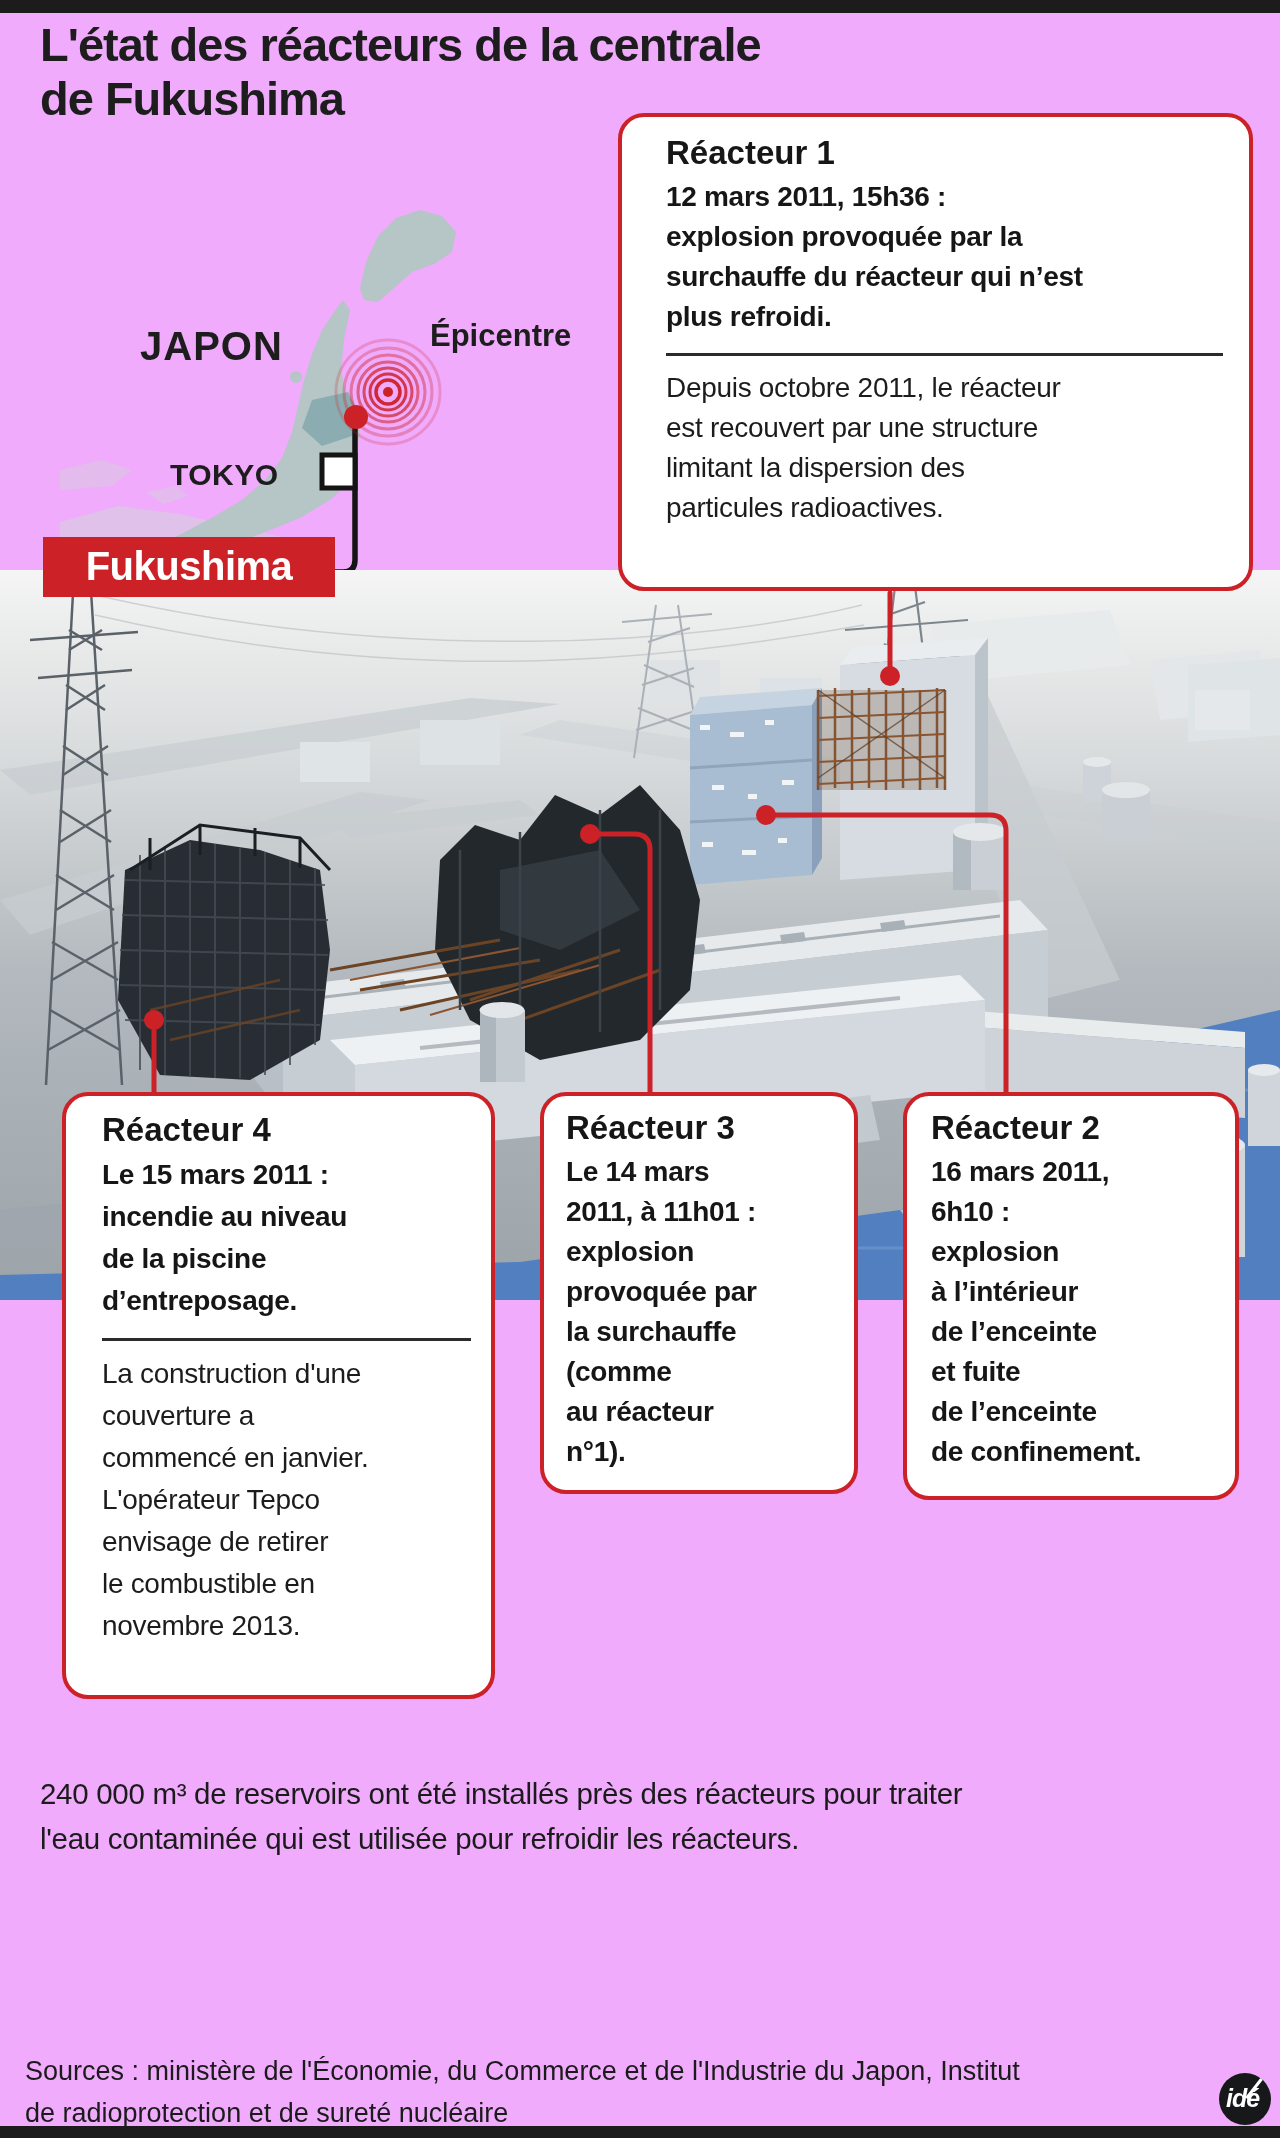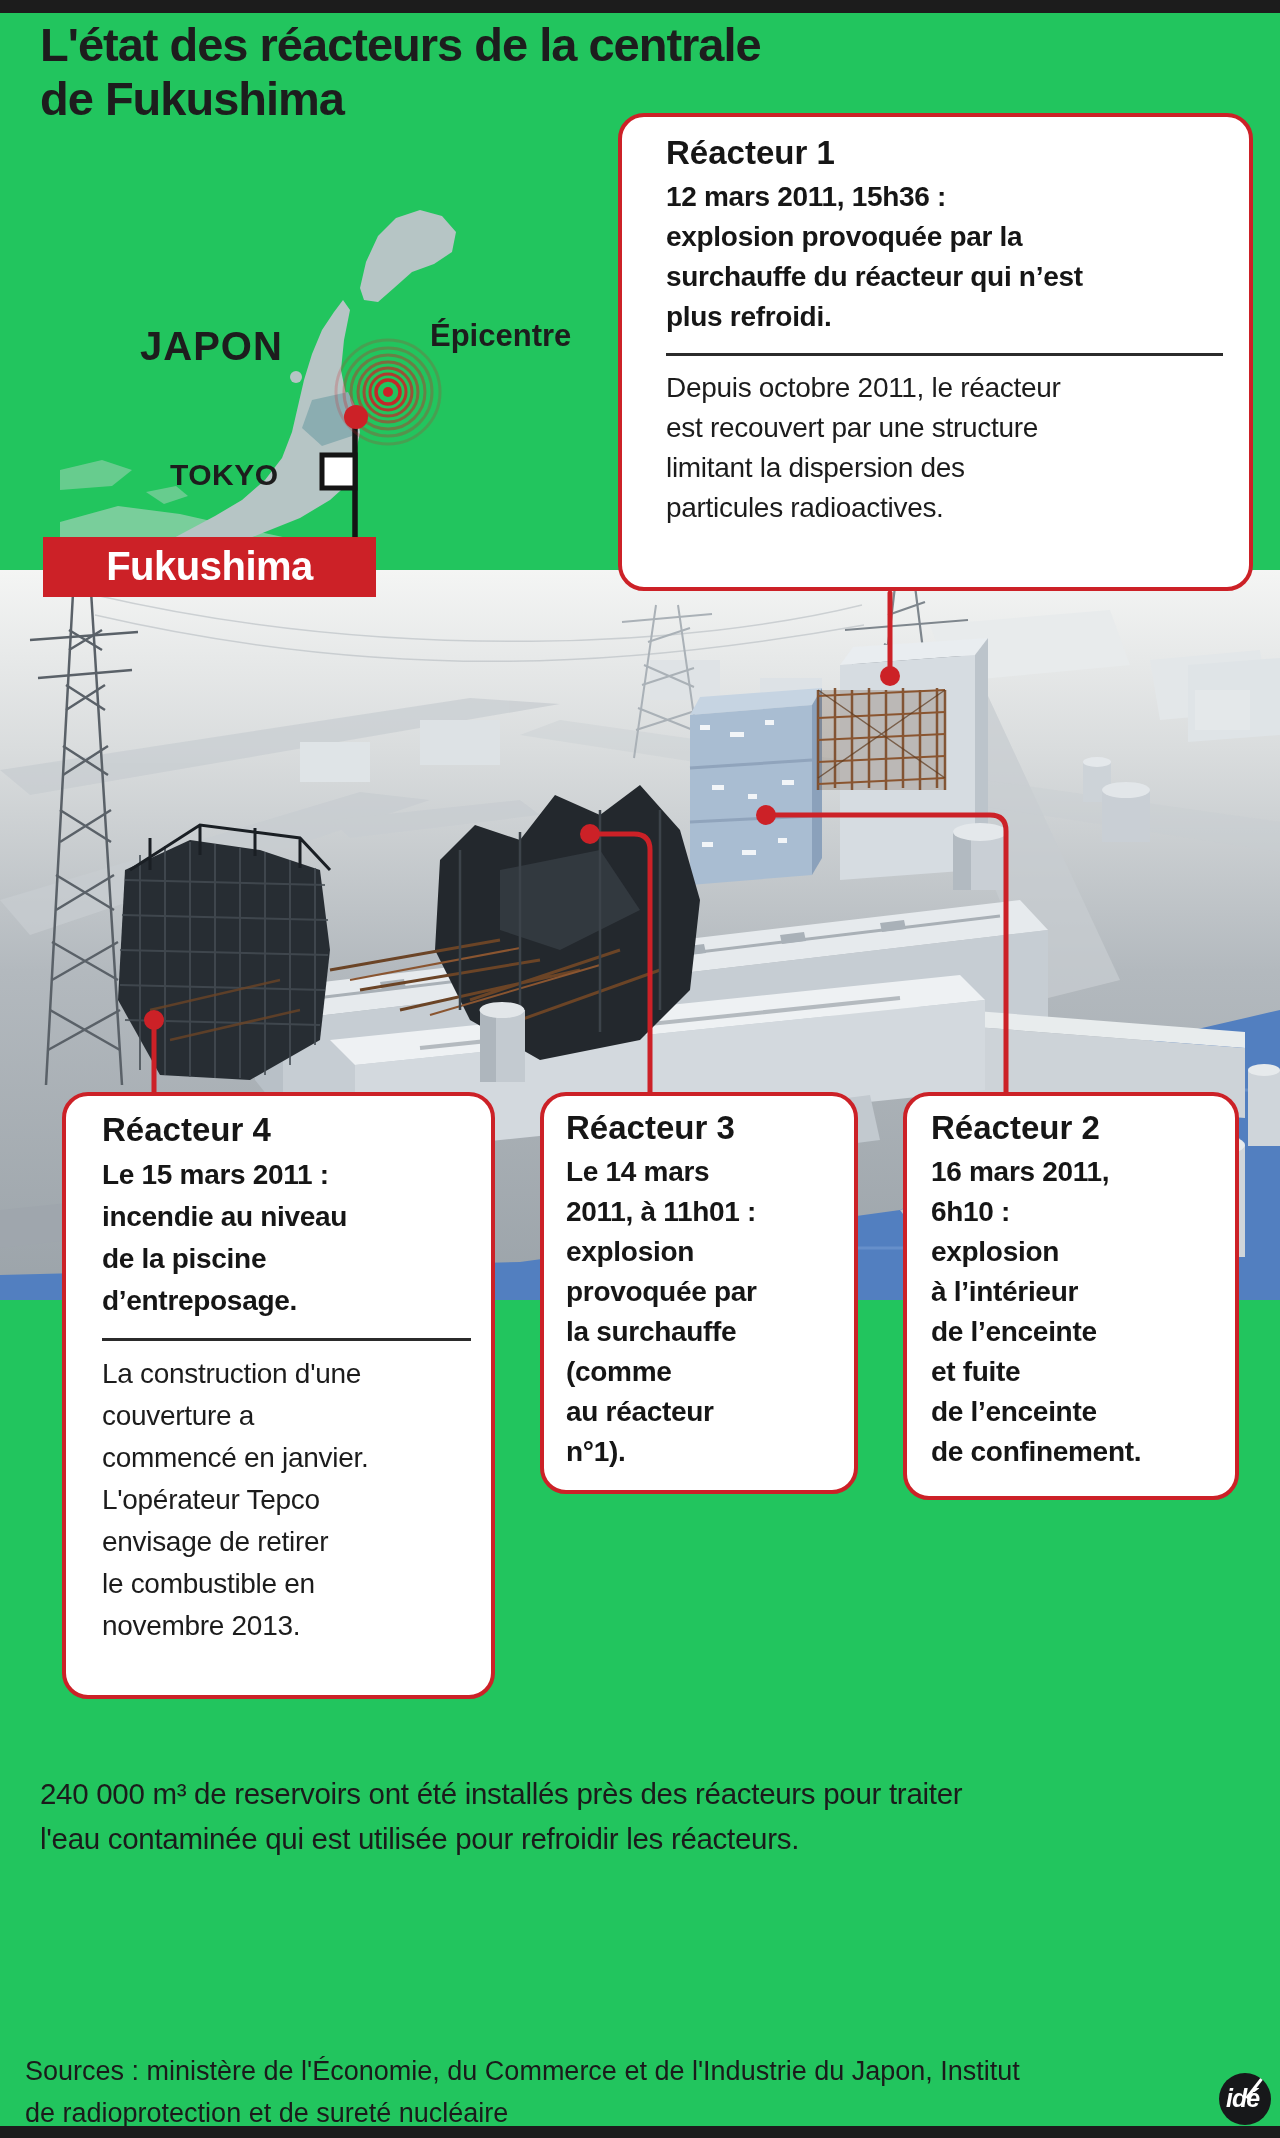--- a/index.html
+++ b/index.html
@@ -5,36 +5,36 @@
   :root{
     --accent-red:#cc2127;
     --sea-blue:#527fc0;
     --map-land:#b6c5c5;
     --map-highlight:#8badb1;
     --bar-black:#1c1c1c;
   }
   html,body{margin:0;padding:0;background:#ffffff;}
   #page{
     position:relative;width:1280px;height:2138px;overflow:hidden;
-    font-family:"Liberation Sans", sans-serif;color:#1b1b1b;background:#22c55e;
+    font-family:"Liberation Sans", sans-serif;color:#1b1b1b;background:#f0abfc;
   }
   .abs{position:absolute;}
   .ml{white-space:pre-line;}
   .bar{left:0;width:1280px;height:13px;background:var(--bar-black);}
   .page-title{
     left:40px;top:18px;width:960px;
     font-size:47px;line-height:54px;font-weight:bold;color:#1d1d1d;letter-spacing:-1px;
   }
   
   .lbl{font-weight:bold;color:#1d1d1d;}
   .lbl-japon{left:140px;top:324px;font-size:40px;letter-spacing:1px;}
   .lbl-epicentre{left:430px;top:318px;font-size:31px;}
   .lbl-tokyo{left:170px;top:458px;font-size:30px;letter-spacing:.5px;}
   .fukushima-chip{
-    left:43px;top:537px;width:333px;height:60px;background:var(--accent-red);
+    left:43px;top:537px;width:292px;height:60px;background:var(--accent-red);
     color:#fff;font-weight:bold;font-size:40px;line-height:59px;text-align:center;
     letter-spacing:-.5px;
   }
   
   .callout{
     background:#fff;border:4px solid var(--accent-red);border-radius:26px;
     box-sizing:border-box;
   }
   .callout .c-title{font-size:33px;font-weight:bold;line-height:40px;margin:0 0 4px 0;color:#161616;}
   .callout .c-bold{font-size:28px;font-weight:bold;line-height:40px;color:#161616;letter-spacing:-.3px;}

